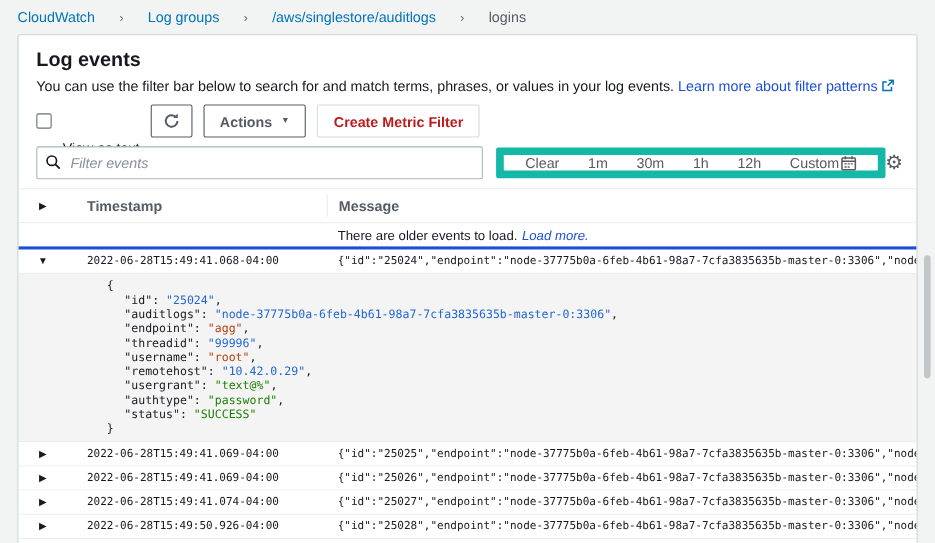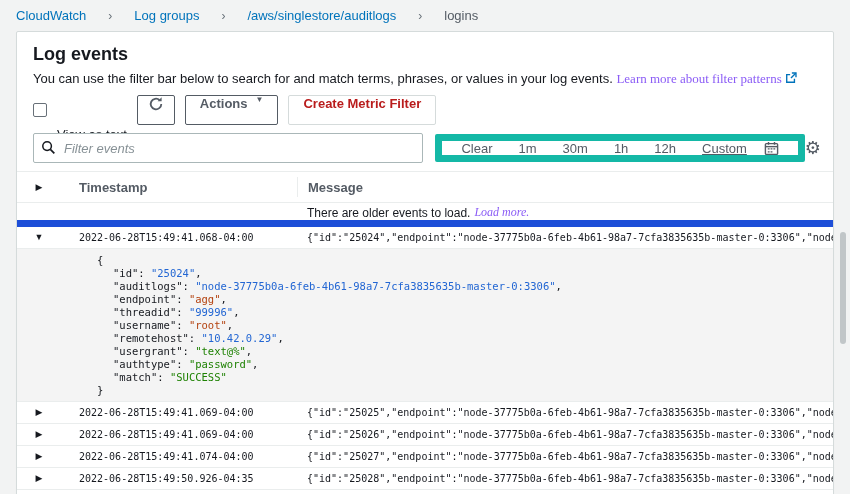--- a/index.html
+++ b/index.html
@@ -19,64 +19,64 @@
 
   
   .card {
     position: relative; margin: 0 16px; background: #fff;
     border: 1px solid #d5dbdb; border-radius: 2px; height: 480px;
     box-shadow: 0 1px 1px rgba(0,0,0,.06);
   }
   .card-header { padding: 12px 8px 0 16px; }
   .page-title { font-size: 18px; line-height: 20px; font-weight: 700; margin-bottom: 6px; }
   .desc { font-size: 13px; line-height: 17px; }
-  .link { color: #8b5cf6; cursor: pointer; text-decoration: none; font-family: Liberation Serif, serif; }
+  .link { color: #1d4ed8; cursor: pointer; text-decoration: none; }
   .ext-icon { vertical-align: -1px; margin-left: 3px; }
 
   
   .toolbar { display: flex; align-items: center; margin-top: 8px; gap: 10px; height: 30px; }
   .checkbox { width: 14px; height: 14px; border: 1px solid #687078; border-radius: 2px; background: #fff; display: inline-block; cursor: pointer; }
   .cb-label { font-size: 13px; margin-top: 48px; }
   .btn {
     height: 30px; border: 1px solid #545b64; border-radius: 2px; background: #fff;
     color: #545b64; font-weight: 700; font-size: 13px; padding: 0 14px;
-    display: inline-flex; gap: 8px; cursor: pointer; font-family: inherit;
+    display: inline-flex; align-items: center; gap: 8px; cursor: pointer; font-family: inherit;
   }
   .btn.icon-only { width: 38px; padding: 0; justify-content: center; }
   .btn.disabled { border-color: #d5dbdb; color: #b91c1c; cursor: default; }
   .caret { font-size: 8px; line-height: 1; }
 
   
   .filter-row { display: flex; align-items: center; margin-top: 8px; height: 30px; }
   .search-box { position: relative; width: 420px; }
   .search-box input {
     width: 100%; height: 30px; border: 1px solid #aab7b8; border-radius: 2px;
     padding: 0 8px 0 30px; font-size: 13px; font-family: inherit; color: #16191f; outline: none;
   }
   .search-box input::placeholder { font-style: italic; color: #879196; }
   .search-icon { position: absolute; left: 8px; top: 7px; }
   .range-group {
     display: flex; align-items: center; height: 28px; border: 7px solid #14b8a6;
     border-radius: 2px; margin-left: 12px; padding: 0 6px;
   }
   .range-item { font-size: 13px; color: #545b64; padding: 0 13px; cursor: pointer; white-space: nowrap; }
-  .custom-item { display: inline-flex; align-items: center; gap: 17px; text-decoration: underline; }
+  .custom-item { display: inline-flex; align-items: center; gap: 1px; }
   .gear { margin-left: auto; font-size: 18px; line-height: 1; color: #545b64; cursor: pointer; padding-right: 4px; }
 
   
   .log-table { margin-top: 8px; }
   .thead { display: flex; align-items: center; height: 32px; border-top: 1px solid #eaeded; border-bottom: 1px solid #eaeded; }
   .col-exp { width: 44px; flex: none; display: flex; justify-content: center; align-items: center; }
   .col-ts { width: 236px; flex: none; padding-left: 18px; overflow: hidden; white-space: nowrap; }
   .col-msg { flex: 1; padding-left: 10px; overflow: hidden; white-space: nowrap; }
   .th-label { font-weight: 700; font-size: 13px; color: #545b64; }
   .col-divider { width: 1px; height: 20px; background: #eaeded; flex: none; }
   .expander { font-size: 9px; color: #16191f; cursor: pointer; line-height: 1; }
 
-  .loadmore-row { display: flex; align-items: flex-end; height: 24px; border-bottom: 7px solid #1d4ed8; font-size: 12px; }
+  .loadmore-row { display: flex; align-items: center; height: 24px; border-bottom: 3px solid #1d4ed8; font-size: 12px; }
   .loadmore-row .spacer { width: 280px; flex: none; }
   .loadmore-text { padding-left: 10px; }
   .loadmore-link { font-style: italic; margin-left: 4px; }
 
   .log-row { display: flex; align-items: center; height: 22px; border-bottom: 1px solid #eaeded; background: #fff; }
   .cell-ts, .cell-msg { font-size: 10px; color: #16191f; }
 
   
   .json-panel { background: #f4f4f4; padding: 5px 16px 4px 80px; border-bottom: 1px solid #eaeded; }
   .json-line { font-family: "DejaVu Sans Mono", "Liberation Mono", monospace; font-size: 10.5px; line-height: 13px; color: #16191f; }
@@ -192,21 +192,21 @@
     <div class="json-panel">
       <div class="json-line">{</div>
       <div class="json-line json-field"><span class="jkey">id</span><span class="jval" data-color="blue">25024</span></div>
       <div class="json-line json-field"><span class="jkey">auditlogs</span><span class="jval" data-color="blue">node-37775b0a-6feb-4b61-98a7-7cfa3835635b-master-0:3306</span></div>
       <div class="json-line json-field"><span class="jkey">endpoint</span><span class="jval" data-color="red">agg</span></div>
       <div class="json-line json-field"><span class="jkey">threadid</span><span class="jval" data-color="blue">99996</span></div>
       <div class="json-line json-field"><span class="jkey">username</span><span class="jval" data-color="red">root</span></div>
       <div class="json-line json-field"><span class="jkey">remotehost</span><span class="jval" data-color="blue">10.42.0.29</span></div>
       <div class="json-line json-field"><span class="jkey">usergrant</span><span class="jval" data-color="green">text@%</span></div>
       <div class="json-line json-field"><span class="jkey">authtype</span><span class="jval" data-color="green">password</span></div>
-      <div class="json-line json-field last"><span class="jkey">match</span><span class="jval" data-color="green">SUCCESS</span></div>
+      <div class="json-line json-field last"><span class="jkey">status</span><span class="jval" data-color="green">SUCCESS</span></div>
       <div class="json-line">}</div>
     </div>
 
     <div class="log-row">
       <div class="col-exp">
           <span class="expander">▶</span>
         </div>
       <div class="col-ts cell-ts mono">2022-06-28T15:49:41.069-04:00</div>
       <div class="col-msg cell-msg mono">{"id":"25025","endpoint":"node-37775b0a-6feb-4b61-98a7-7cfa3835635b-master-0:3306","nodet…</div>
     </div>
@@ -221,21 +221,21 @@
       <div class="col-exp">
           <span class="expander">▶</span>
         </div>
       <div class="col-ts cell-ts mono">2022-06-28T15:49:41.074-04:00</div>
       <div class="col-msg cell-msg mono">{"id":"25027","endpoint":"node-37775b0a-6feb-4b61-98a7-7cfa3835635b-master-0:3306","nodet…</div>
     </div>
     <div class="log-row">
       <div class="col-exp">
           <span class="expander">▶</span>
         </div>
-      <div class="col-ts cell-ts mono">2022-06-28T15:49:50.926-04:35</div>
+      <div class="col-ts cell-ts mono">2022-06-28T15:49:50.926-04:00</div>
       <div class="col-msg cell-msg mono">{"id":"25028","endpoint":"node-37775b0a-6feb-4b61-98a7-7cfa3835635b-master-0:3306","nodet…</div>
     </div>
     <div class="log-row">
       
       
       
     </div>
   </div>
 </div>
 

